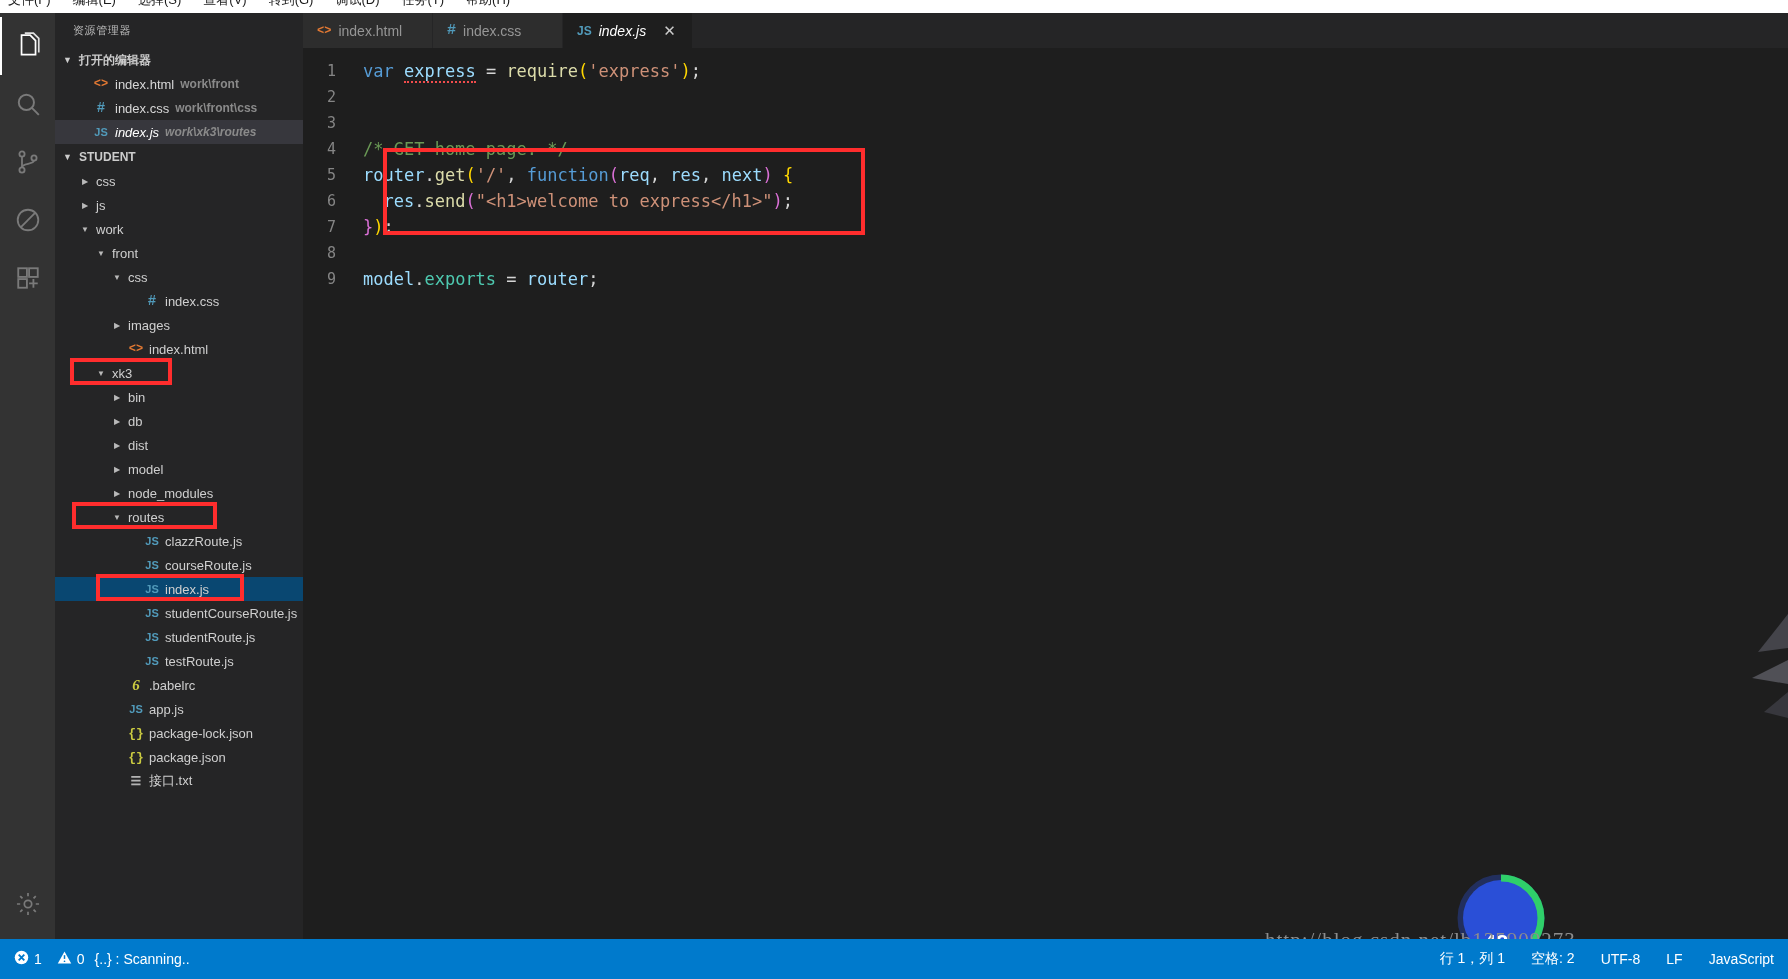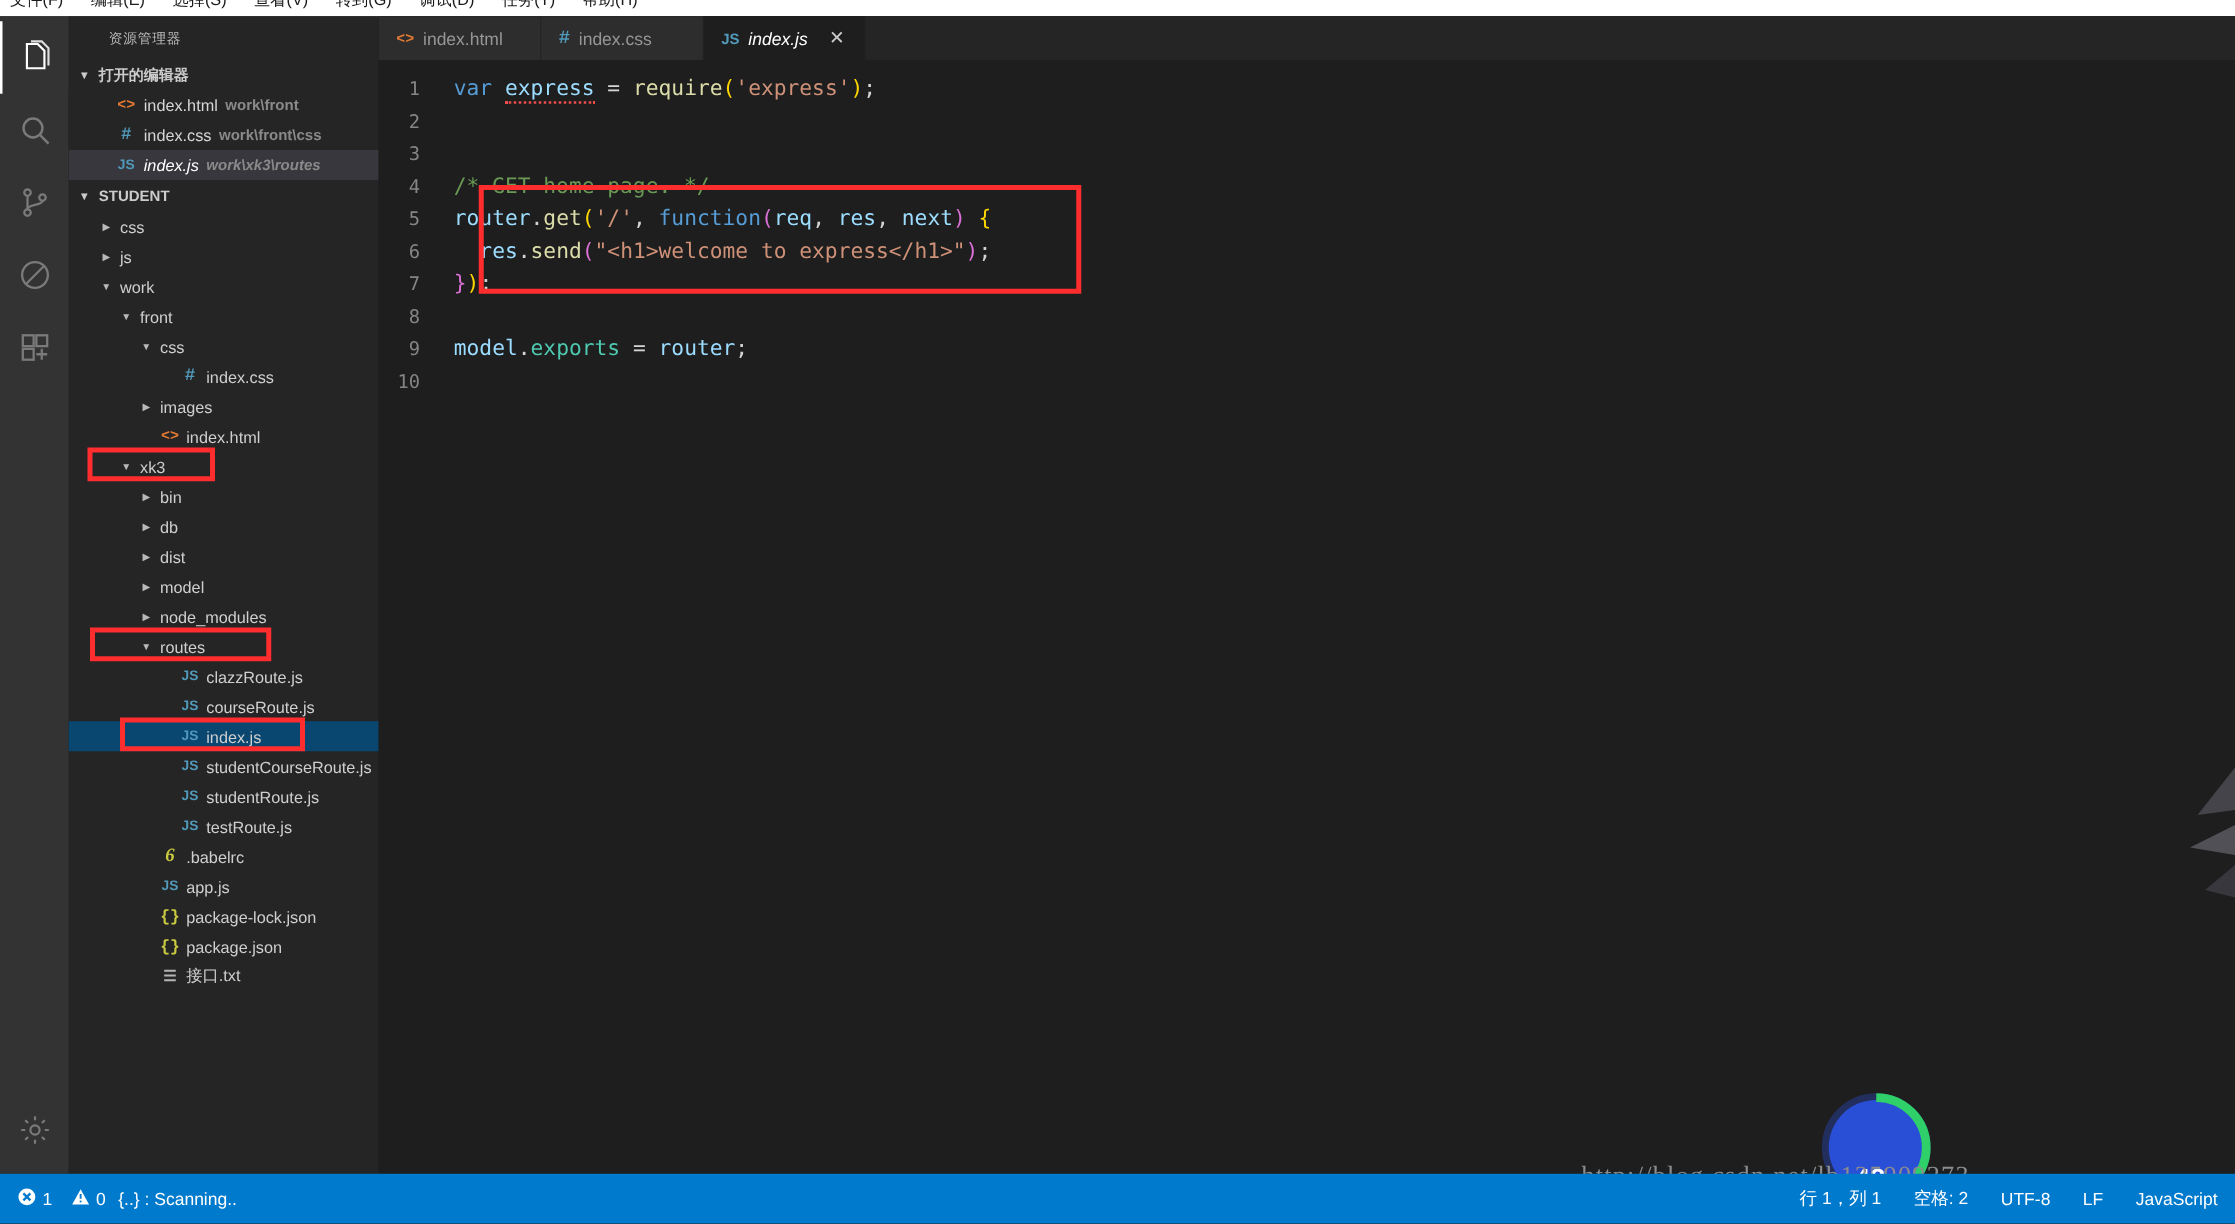--- a/index.html
+++ b/index.html
@@ -37,21 +37,21 @@
   .act-bottom { position:absolute; bottom:6px; left:0; }
 
   
   .sidebar {
     position:absolute; left:55px; top:13px; width:248px; height:926px;
     background:#252526; color:#cccccc;
     font-size:13px;
   }
   .sb-title {
     height:35px; display:flex; align-items:center;
-    padding-left:32px; font-size:11px; letter-spacing:.6px;
+    padding-left:18px; font-size:11px; letter-spacing:.6px;
     color:#bbbbbb; text-transform:none;
   }
   .sec-header {
     height:24px; display:flex; align-items:center; gap:5px;
     padding-left:6px; font-size:12px; color:#cccccc; font-weight:bold;
   }
   .sec-header .tw { width:13px; text-align:center; font-size:9px; color:#cccccc; }
   .openeditors { background:#252526; }
   .oe-row {
     height:24px; display:flex; align-items:center; gap:6px;
@@ -433,24 +433,20 @@
         <div class="cline">
           <span class="ln">8</span>
           <span class="ctext"></span>
         </div>
 
         <div class="cline">
           <span class="ln">9</span>
           <span class="ctext"><span class="var">model</span><span class="punc">.</span><span class="var" style="color:#4ec9b0">exports</span> <span class="punc">=</span> <span class="var">router</span><span class="punc">;</span></span>
         </div>
 
-        <div class="cline">
-          <span class="ln">10</span>
-          <span class="ctext"></span>
-        </div>
 
       </div>
 
       <div class="scrollbar-v"></div>
 
       <div class="edge-deco">
         <svg width="40" height="120" viewBox="0 0 40 120">
           <path d="M40 6 L10 44 L40 40 Z" fill="#6b6b78" opacity=".55"></path>
           <path d="M40 52 L4 70 L40 76 Z" fill="#8d8d9c" opacity=".5"></path>
           <path d="M40 84 L16 104 L40 110 Z" fill="#5d5d6a" opacity=".45"></path>

